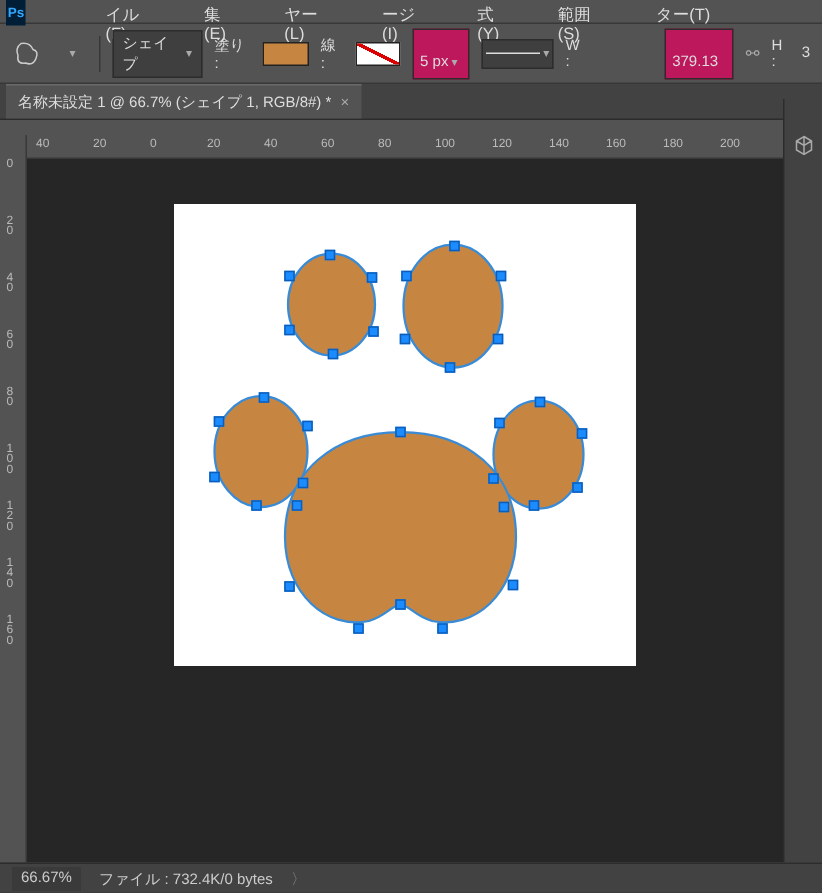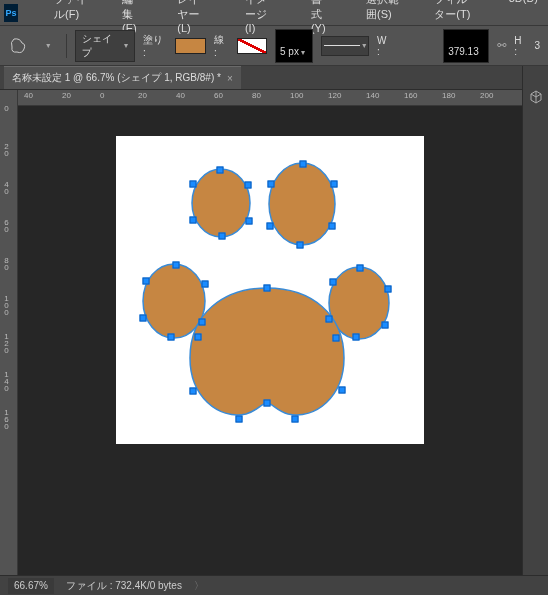--- a/index.html
+++ b/index.html
@@ -1,31 +1,31 @@
 <!DOCTYPE html>
 <html><head>
 <meta charset="utf-8">
 <style>
 * { margin: 0; padding: 0; box-sizing: border-box; font-family: sans-serif; user-select: none; }
 body { background: #535353; width: 548px; height: 595px; overflow: hidden; position: relative; }
 
-.menubar { background: #535353; height: 26px; display: flex; align-items: center; padding: 0 4px; gap: 2px; border-bottom: 1px solid #383838; }
+.menubar { background: #535353; height: 16px; display: flex; align-items: center; padding: 0 4px; gap: 19px; border-bottom: 1px solid #383838; }
 .ps-icon { width: 18px; height: 18px; background: #001e36; color: #31a8ff; display: flex; align-items: center; justify-content: center; font-size: 9px; font-weight: bold; margin-right: 6px; }
 .menu-item { color: #ddd; font-size: 11px; padding: 4px 6px; cursor: pointer; margin-left: 22px; }
 
 .optbar { background: #535353; height: 40px; display: flex; align-items: center; padding: 0 8px; gap: 8px; border-bottom: 1px solid #383838; }
 .tool-icon { width: 22px; height: 22px; display: flex; align-items: center; justify-content: center; color: #ccc; }
 .shape-dropdown { background: #3f3f3f; border: 1px solid #2c2c2c; color: #ddd; font-size: 10px; padding: 2px 6px; height: 32px; display: flex; align-items: center; gap: 4px; }
 .shape-dropdown::after { content: "▾"; font-size: 8px; color: #aaa; }
 .opt-label { color: #ddd; font-size: 10px; }
 .swatch { width: 32px; height: 16px; border: 1px solid #222; }
 .fill-swatch { background: #c68642; }
 .stroke-swatch { background: #fff; position: relative; }
 .stroke-swatch::after { content: ""; position: absolute; inset: 0; background: linear-gradient(to top right, transparent 45%, #d00 45%, #d00 55%, transparent 55%); }
-.num-input { background: #000000; border: 1px solid #2c2c2c; color: #ddd; font-size: 10px; padding: 16px 4px; height: 20px; width: 40px; }
+.num-input { background: #be185d; border: 1px solid #2c2c2c; color: #ddd; font-size: 10px; padding: 16px 4px; height: 20px; width: 40px; }
 .wide-input { width: 48px; margin-left: 44px; }
 .line-style { width: 50px; height: 20px; background: #3f3f3f; border: 1px solid #2c2c2c; display: flex; align-items: center; justify-content: center; }
 .line-style::before { content: ""; width: 36px; height: 1px; background: #ddd; }
 .link-icon { color: #aaa; font-size: 11px; }
 .hr-sep { width: 1px; height: 24px; background: #383838; }
 .dd-arrow::after { content: "▾"; font-size: 8px; color: #aaa; margin-left: 2px; }
 
 .tabbar { background: #424242; height: 24px; display: flex; align-items: flex-end; padding-left: 4px; border-bottom: 1px solid #2c2c2c; }
 .doc-tab { background: #535353; color: #ddd; font-size: 10px; padding: 4px 8px; display: flex; align-items: center; gap: 6px; border-top: 1px solid #6a6a6a; }
 .tab-close { color: #aaa; font-size: 10px; cursor: pointer; }

